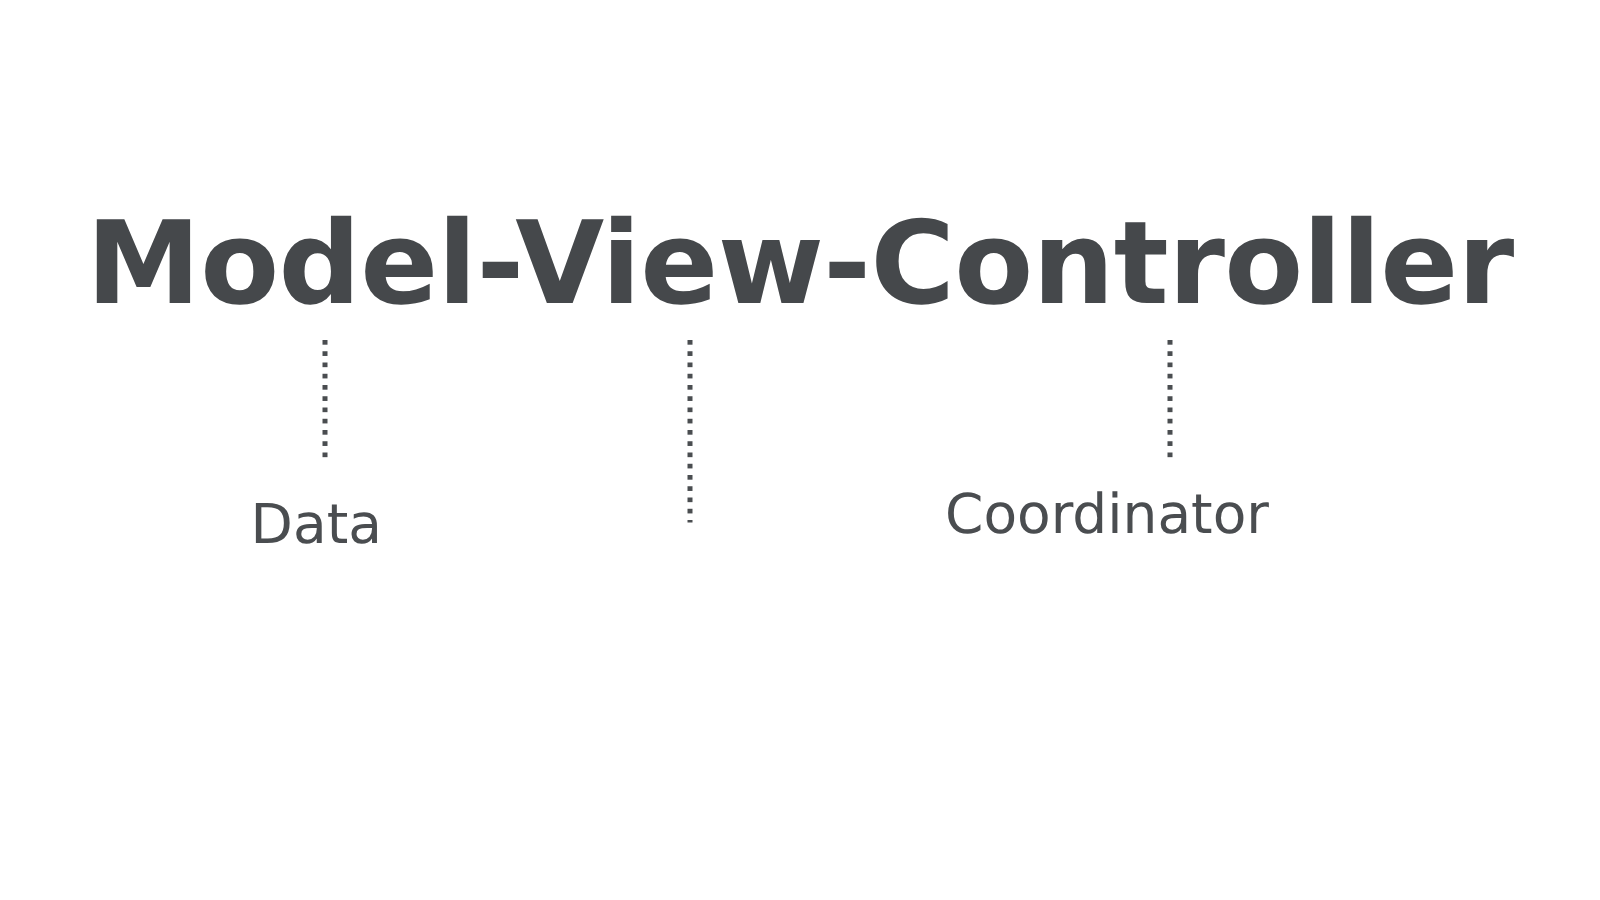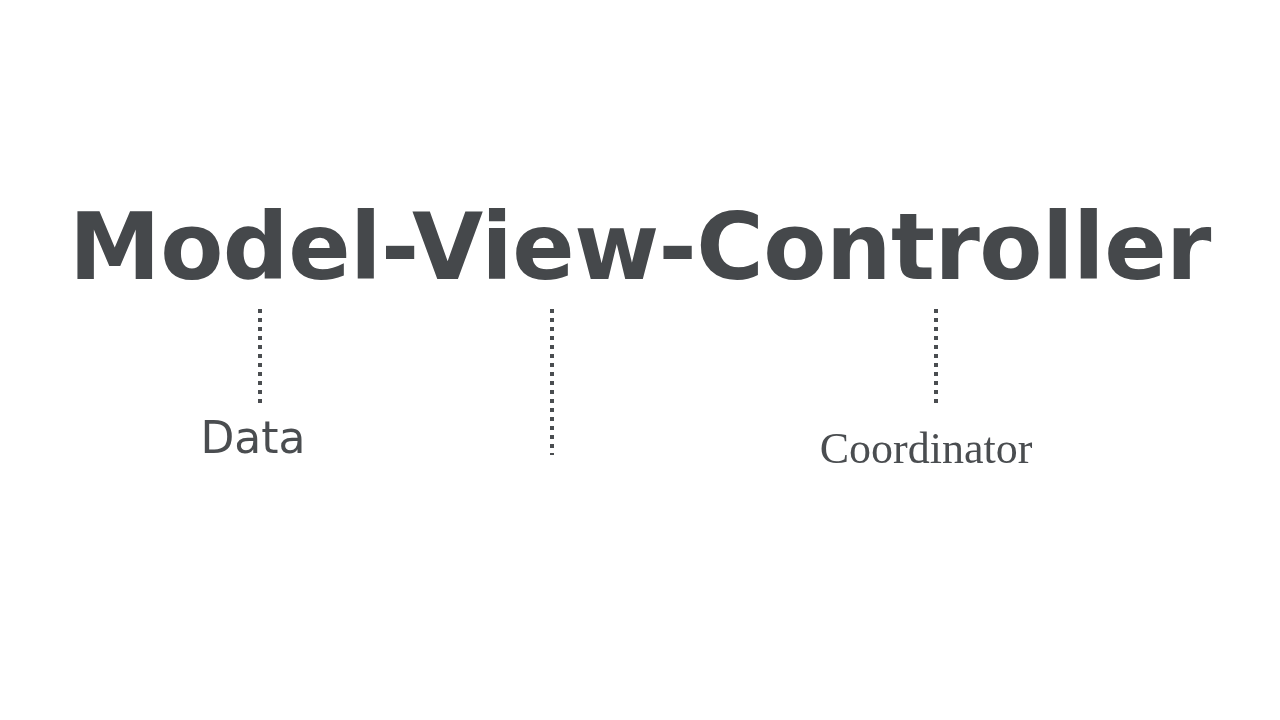--- a/index.html
+++ b/index.html
@@ -12,21 +12,20 @@
     background: #ffffff;
     font-family: "DejaVu Sans", sans-serif;
     overflow: hidden;
   }
 
   #slide {
     position: relative;
     width: 1280px;
     height: 572px;
     background: #ffffff;
-    margin-top: 37px;
   }
 
   
   .title {
     position: absolute;
     left: 0;
     top: 163px;
     width: 1280px;
     text-align: center;
     font-family: "DejaVu Sans", sans-serif;
@@ -64,23 +63,23 @@
     white-space: nowrap;
     text-align: center;
     -webkit-font-smoothing: antialiased;
   }
 
   
   #connector-model      { left: 258px; top: 272px; height: 96px; }
   #connector-view       { left: 550px; top: 272px; height: 146px; }
   #connector-controller { left: 934px; top: 272px; height: 96px; }
 
-  #label-data        { left: 153px; top: 375px; width: 200px; }
+  #label-data        { left: 153px; top: 394px; width: 200px; }
   #label-ui          { left: 395px; top: 438px; width: 310px; }
-  #label-coordinator { left: 801px; top: 386px; width: 250px; font-family: Liberation Serif, serif; }
+  #label-coordinator { left: 756px; top: 386px; width: 250px; }
 </style>
 </head>
 <body>
 
 <div id="slide">
 
   <div class="title">Model-View-Controller</div>
 
   <div class="connector" id="connector-model"></div>
 

